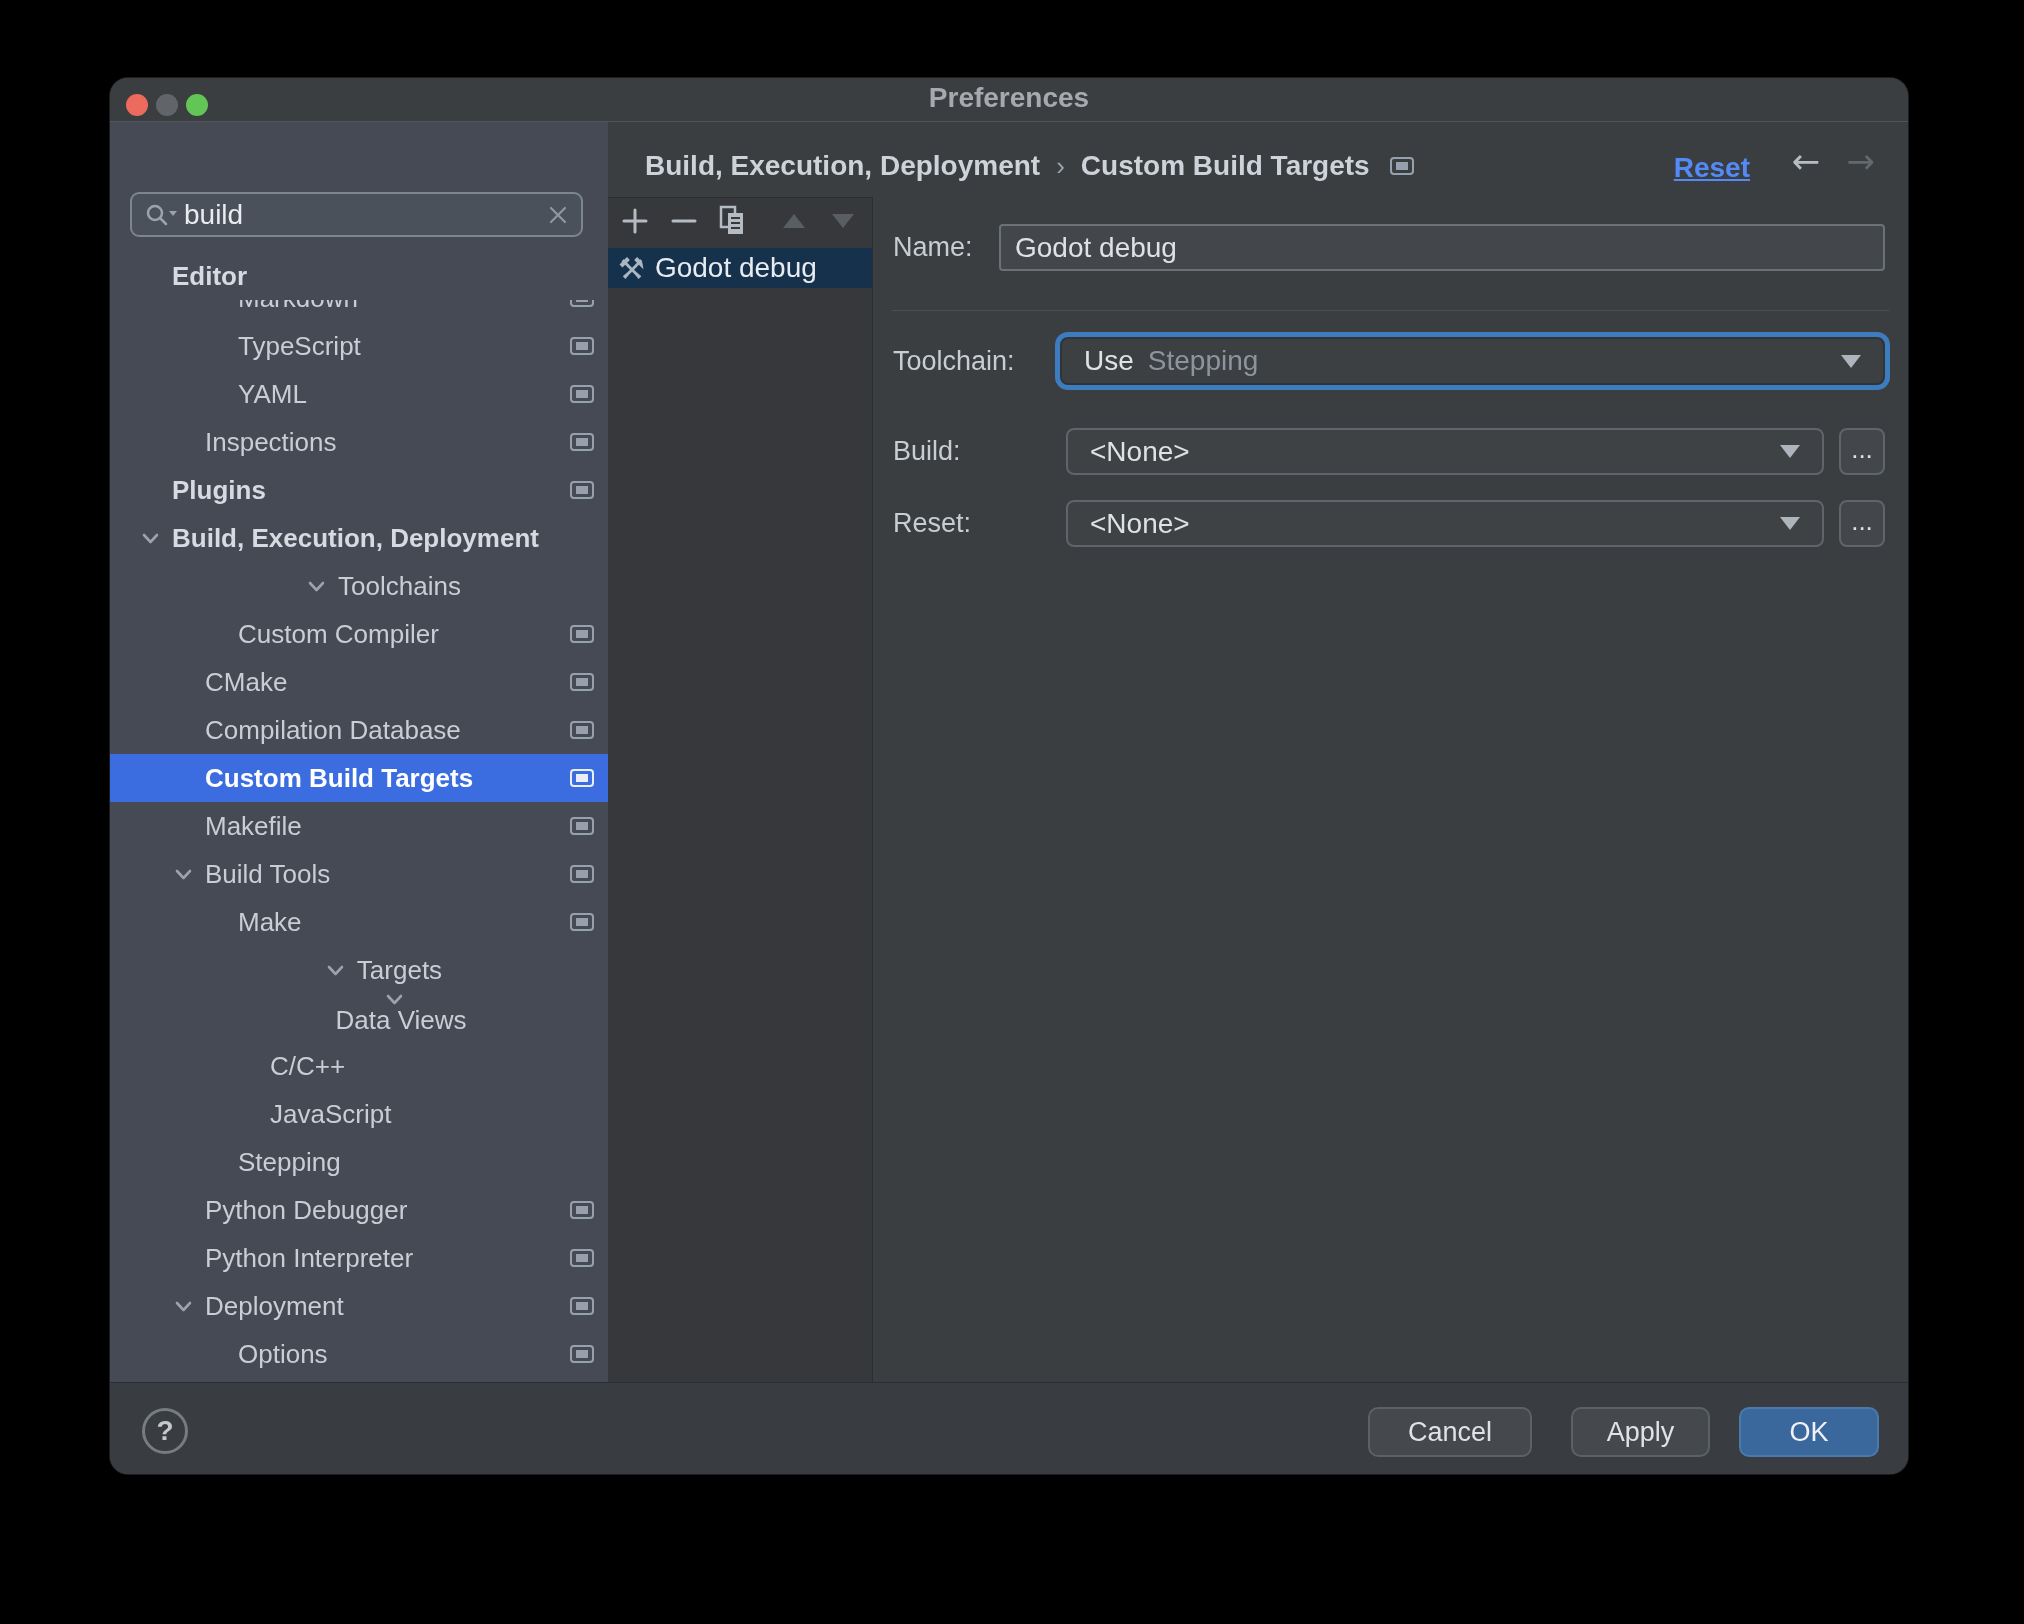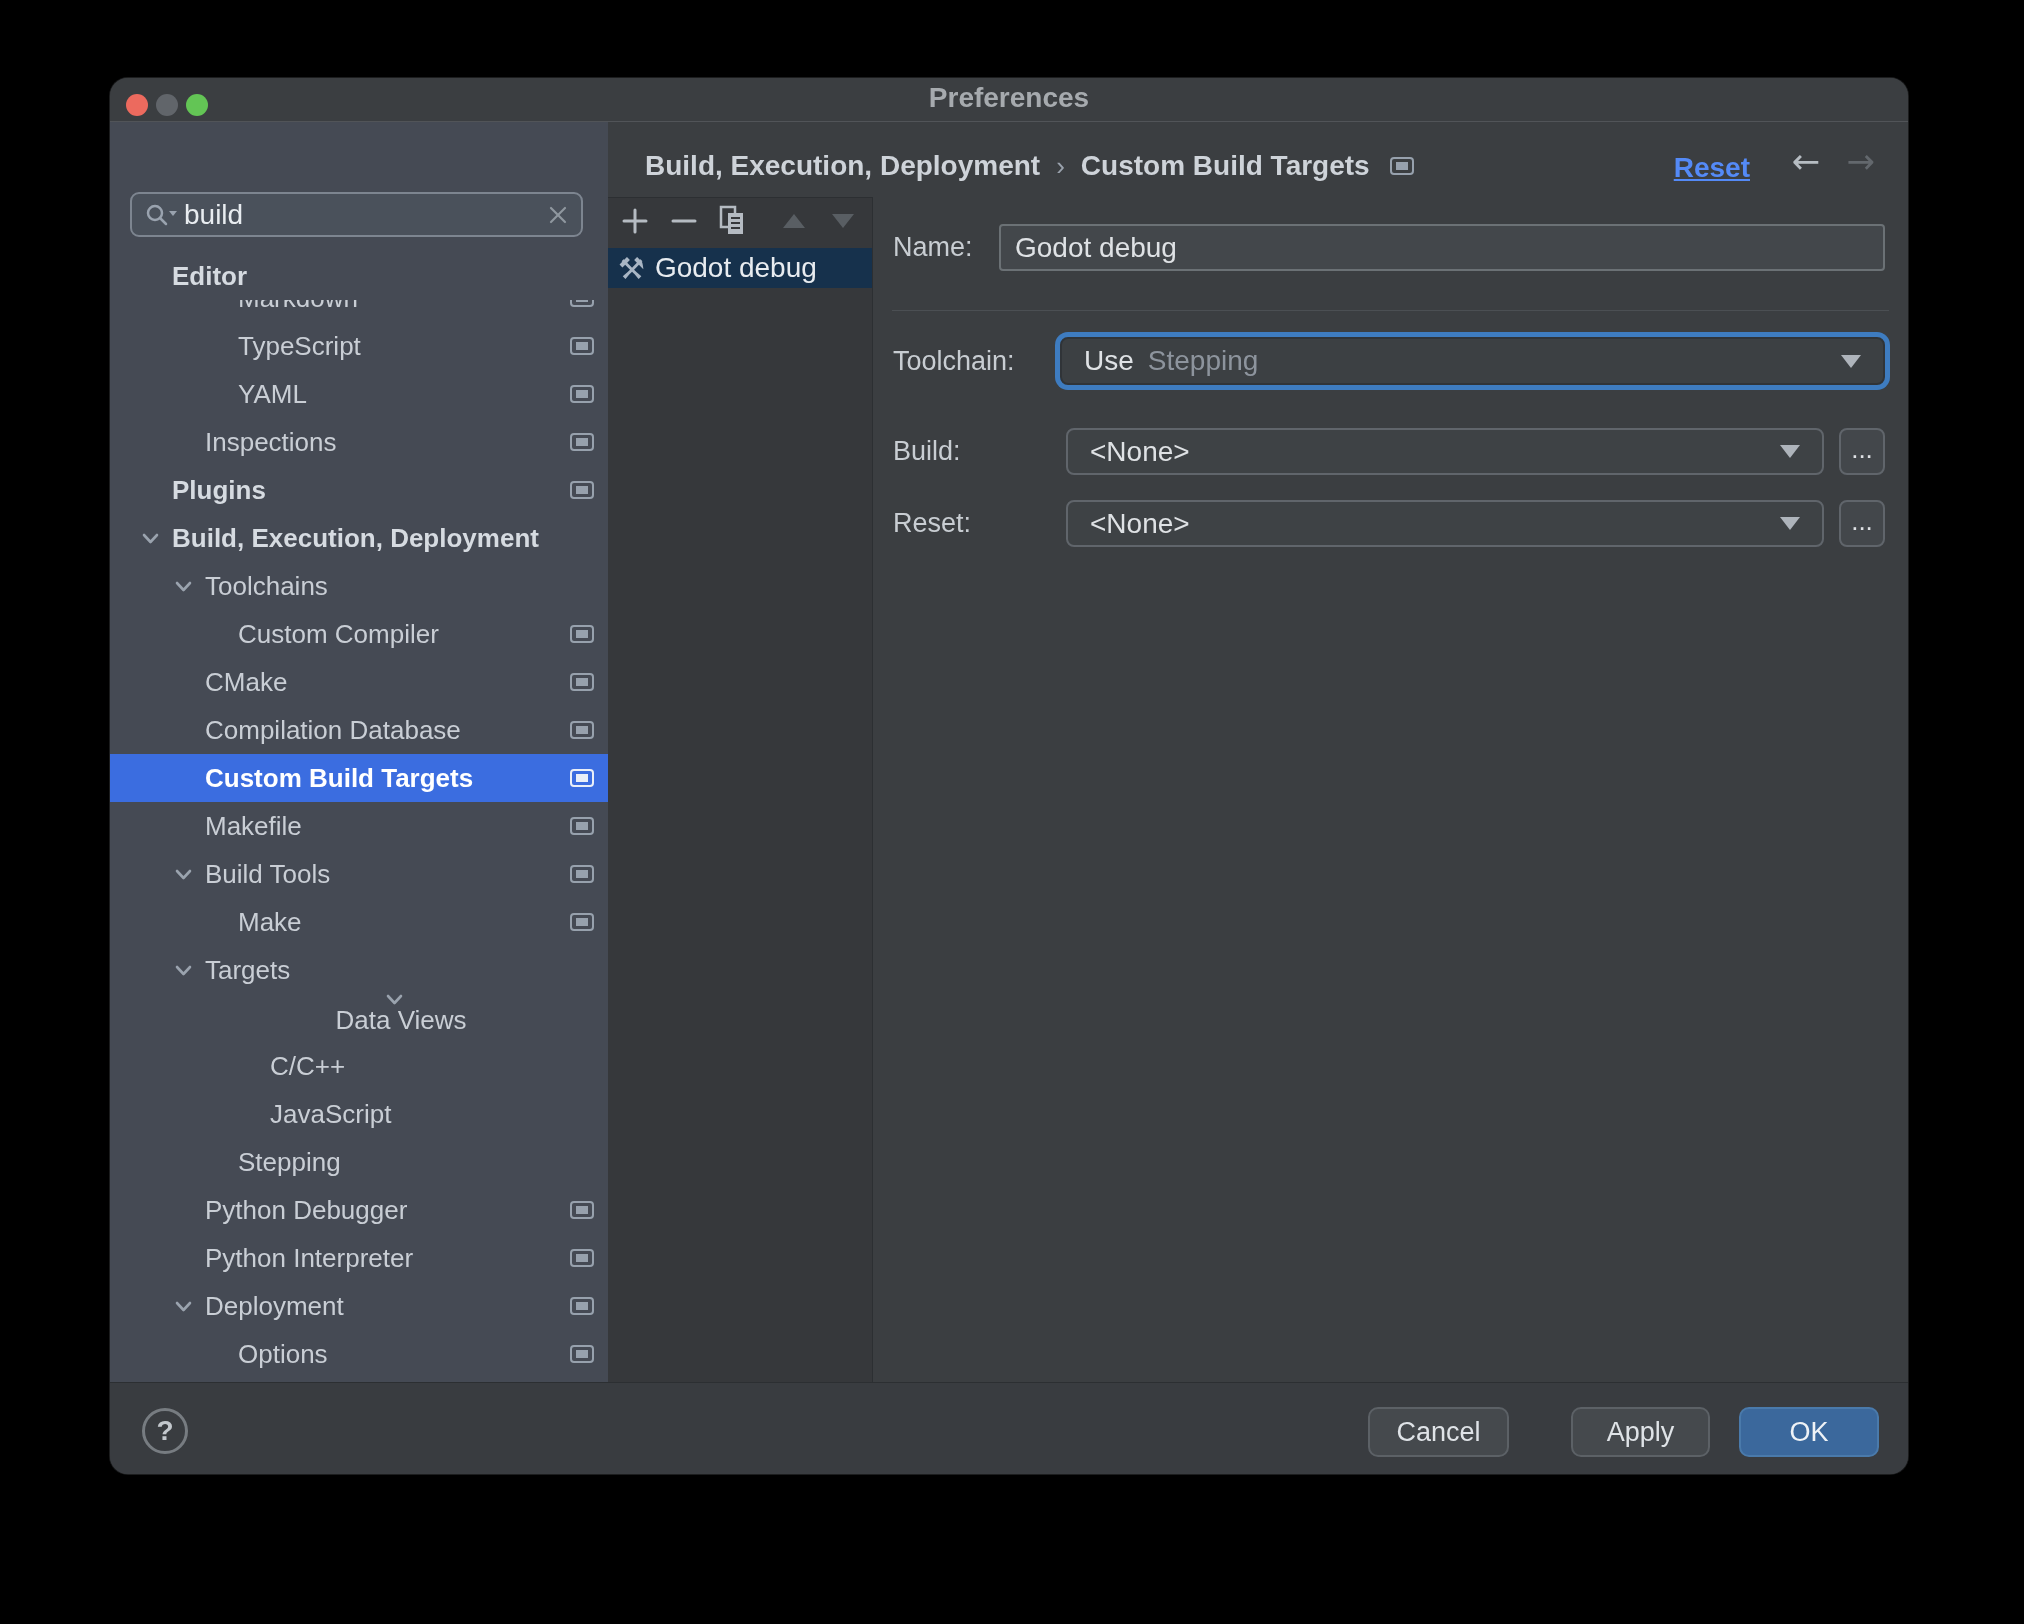--- a/index.html
+++ b/index.html
@@ -24,21 +24,21 @@
              background:#4a515b;border:2px solid #7d8590;border-radius:9px;
              display:flex;align-items:center;padding:0 12px;}
   .searchbox input{flex:1;background:transparent;border:none;outline:none;color:#e8ecf0;
                    font-size:28px;font-family:inherit;padding:0 6px;min-width:0;}
   .tree{position:absolute;left:0;top:130px;right:0;}
   .trow{height:48px;display:flex;align-items:center;color:#c9ced5;font-size:26px;
         padding-right:14px;white-space:nowrap;box-sizing:border-box;}
   .trow.bold .tlabel{font-weight:bold;color:#d6dbe1;}
   .trow.lvl0{padding-left:62px;} .trow.lvl1{padding-left:95px;}
   .trow.lvl2{padding-left:128px;} .trow.lvl3{padding-left:160px;}
-  .trow.haschev.lvl0{padding-left:32px;} .trow.haschev.lvl1{padding-left:65px;}
+  .trow.haschev.lvl0{padding-left:32px;} .trow.haschev.lvl1{padding-left:65px;justify-content:center;}
   .trow.haschev.lvl2{padding-left:98px;flex-direction:column;}
   .trow .chev{width:17px;height:11px;margin-right:13px;flex:0 0 auto;display:block;}
   .trow.sticky{position:relative;z-index:2;background:#454a54;}
   .trow.clipped{margin-top:-26px;position:relative;z-index:1;}
   .trow.selected{background:#3b6de0;color:#ffffff;}
   .trow.selected .tlabel{color:#fff;font-weight:bold;}
   .modicon{margin-left:auto;width:24px;height:18px;border:2px solid #97a1ad;border-radius:4px;
            position:relative;flex:0 0 auto;box-sizing:border-box;}
   .modicon::after{content:"";position:absolute;left:4px;top:3px;width:12px;height:8px;background:#97a1ad;}
   .trow.selected .modicon{border-color:#e9eff8;}
@@ -87,21 +87,21 @@
   .footer{position:absolute;left:0;right:0;top:1304px;height:92px;background:#393c40;
           border-top:1px solid #2c2f32;}
   .helpbtn{position:absolute;left:32px;top:25px;width:46px;height:46px;border-radius:50%;
            border:3px solid #777c81;box-sizing:border-box;color:#c3c8cd;font-size:28px;font-weight:bold;
            display:flex;align-items:center;justify-content:center;cursor:pointer;}
   .btn{position:absolute;top:24px;height:50px;border-radius:10px;box-sizing:border-box;
        font-size:27px;display:flex;align-items:center;justify-content:center;cursor:pointer;
        font-family:inherit;}
   .btn.neutral{background:#45494d;border:2px solid #5c6166;color:#dfe3e7;}
   .btn.primary{background:#3b689c;border:2px solid #4a7aab;color:#eef2f6;}
-  .btn-cancel{left:1258px;width:141px;}
+  .btn-cancel{left:1258px;width:164px;}
   .btn-apply{left:1461px;width:139px;}
   .btn-ok{left:1629px;width:140px;}
   svg{display:block;}
 </style>
 </head>
 <body>
 
 <div class="canvas">
   <div class="window">
 

